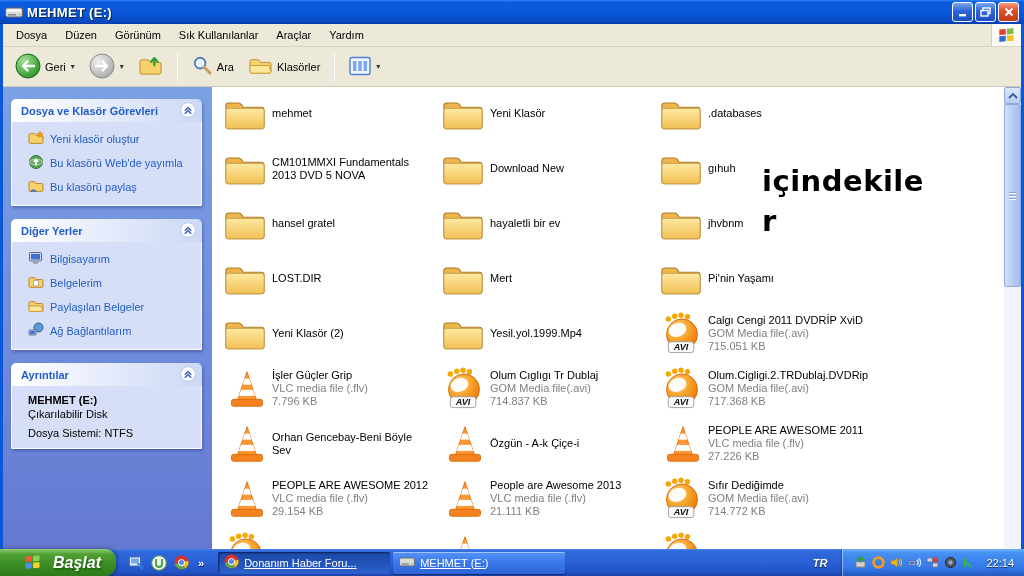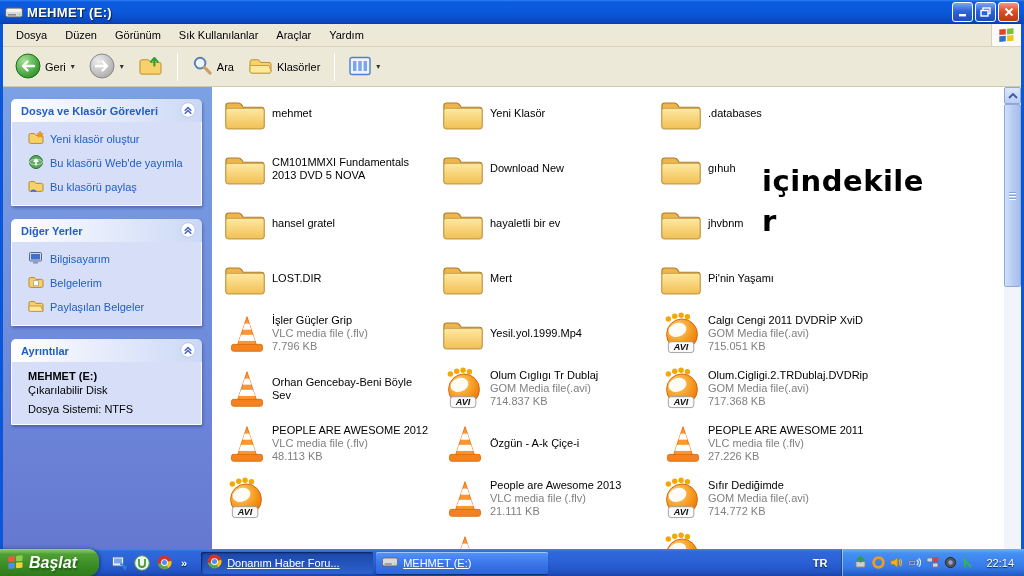--- a/index.html
+++ b/index.html
@@ -78,36 +78,36 @@
   .sthumb { position:absolute; left:0; top:17px; width:17px; height:183px;
     background:linear-gradient(90deg,#cfe0fb,#b4c9f1 60%,#a8bfec); border:1px solid #90a8da; border-radius:2px; }
   .sthumb::after { content:""; position:absolute; left:4px; right:4px; top:50%; height:8px; transform:translateY(-50%);
     background:repeating-linear-gradient(180deg,#89a4d8 0 1px,#fff 1px 2px,transparent 2px 3px); }
   .sbtn.down { position:absolute; bottom:0; left:0; width:17px; }
 
   
   .taskbar { position:absolute; left:0; top:549px; width:1024px; height:27px;
     background:linear-gradient(180deg,#4584e9 0%,#3069dc 9%,#2a60d6 50%,#2152c4 85%,#1a43a6 100%);
     display:flex; align-items:center; }
-  .startbtn { height:27px; width:99px; display:flex; align-items:center; gap:5px; padding-left:7px;
+  .startbtn { height:27px; width:116px; display:flex; align-items:center; gap:12px; padding-left:24px;
     background:linear-gradient(180deg,#8ed072 0%,#4f9f34 20%,#3d8f25 55%,#2f7a1b 100%);
     border-radius:0 11px 11px 0; box-shadow:1px 0 4px rgba(0,0,0,.4); }
   .startbtn .stext { color:#fff; font-weight:bold; font-style:italic; font-size:16px;
     text-shadow:1px 2px 2px #1f5a13; padding-right:10px; }
   .qlaunch { display:flex; align-items:center; gap:7px; padding:0 8px 0 12px; }
   .qlaunch .chev { color:#fff; font-size:11px; font-weight:bold; margin-left:2px; text-shadow:0 1px 1px #123; }
   .taskbtns { display:flex; gap:3px; margin-left:6px; }
   .taskbtn { width:172px; height:22px; border-radius:2px; display:flex; align-items:center; gap:5px;
     padding:0 6px; color:#fff; background:linear-gradient(180deg,#5594f8 0%,#3a78ea 50%,#2e64d8 100%);
     box-shadow:inset 0 1px 0 rgba(255,255,255,.45), 0 1px 1px rgba(0,0,30,.4); }
   .taskbtn.active { background:linear-gradient(180deg,#1c48a6 0%,#2456bd 60%,#2e63cf 100%);
     box-shadow:inset 1px 1px 2px rgba(0,0,40,.6); }
   .taskbtn .tlabel { white-space:nowrap; overflow:hidden;text-decoration:underline; }
   .tray { margin-left:auto; height:27px; display:flex; align-items:center; }
-  .lang { color:#fff; font-weight:bold; padding:0 14px; text-shadow:0 1px 1px #123; }
+  .lang { color:#fff; font-weight:bold; padding:0 14px; text-shadow:0 1px 1px #123;font-style:italic; }
   .traypanel { height:27px; display:flex; align-items:center; gap:5px; padding:0 10px 0 12px;
     background:linear-gradient(180deg,#71b1f9 0%,#4590f2 15%,#3579e9 70%,#2258be 100%);
     border-left:1px solid rgba(10,30,90,.55); box-shadow:inset 1px 0 0 rgba(255,255,255,.45); }
   .clock { color:#fff; margin-left:6px; text-shadow:0 1px 1px #123; }
   .trayicon { display:flex; }
 </style>
 </head>
 <body>
 
 <div class="screen">
@@ -283,20 +283,28 @@
                   </svg></span>
                 <span>Belgelerim</span>
               </div>
               <div class="p-item">
                 <span><svg viewBox="0 0 16 16" width="16" height="16">
                     <path d="M1 5 Q1 3.6 2.4 3.6 L6 3.6 Q6.9 3.6 7.4 4.5 L7.9 5.4 H13.6 Q15 5.4 15 6.8 V12 Q15 13.4 13.6 13.4 H2.4 Q1 13.4 1 12 Z" fill="#f7d26b" stroke="#b98a2f"></path>
                     <path d="M1 8 L13 8 L15 13.4 H2.4 Q1 13.4 1 12 Z" fill="#fde99c" stroke="#c79a3c"></path>
                   </svg></span>
                 <span>Paylaşılan Belgeler</span>
               </div>
+              <div class="p-item">
+                <span><svg viewBox="0 0 16 16" width="16" height="16">
+                    <circle cx="10.5" cy="5.5" r="4.5" fill="#5a9ad8" stroke="#2f5e8e"></circle>
+                    <rect x="1" y="8" width="7" height="5" rx="0.8" fill="#cdd6e8" stroke="#5a6a8a"></rect>
+                    <rect x="2.2" y="9" width="4.6" height="3" fill="#3f6fd0"></rect>
+                  </svg></span>
+                <span>Ağ Bağlantılarım</span>
+              </div>
             </div>
         </div>
         <div class="panel">
           <div class="panel-head">
             <span>Ayrıntılar</span>
             <span class="chev"><svg viewBox="0 0 16 16" width="16" height="16">
                   <circle cx="8" cy="8" r="7.3" fill="#fff" stroke="#b6c6ee"></circle>
                   <path d="M4.7 8.7 L8 5.6 L11.3 8.7 M4.7 11.7 L8 8.6 L11.3 11.7" stroke="#4b68c8" fill="none" stroke-width="1.5"></path>
                 </svg></span>
           </div>
@@ -365,20 +373,35 @@
                     </linearGradient>
                   </defs>
                   <path d="M2 11 Q2 8 5 8 L15 8 Q17 8 18.5 10 L20 12.5 H39 Q42 12.5 42 15.5 V32 Q42 35 39 35 H5 Q2 35 2 32 Z" fill="#edb54c" stroke="#ad7d28" stroke-width="1.2"></path>
                   <path d="M2 16 Q2 13.6 4.5 13.6 H39.5 Q42 13.6 42 16 V32 Q42 35 39 35 H5 Q2 35 2 32 Z" fill="url(#fg)" stroke="#caa04a"></path>
                 </svg>
               </span>
               <span class="tile-text"><span class="tile-name">LOST.DIR</span></span>
             </div>
             <div class="tile">
               <span class="tile-icon">
+                <svg viewBox="0 0 44 38" width="42" height="37">
+                  <defs>
+                    <linearGradient id="fg" x1="0" y1="0" x2="0" y2="1">
+                      <stop offset="0" stop-color="#fee9a2"></stop>
+                      <stop offset="1" stop-color="#f2c055"></stop>
+                    </linearGradient>
+                  </defs>
+                  <path d="M2 11 Q2 8 5 8 L15 8 Q17 8 18.5 10 L20 12.5 H39 Q42 12.5 42 15.5 V32 Q42 35 39 35 H5 Q2 35 2 32 Z" fill="#edb54c" stroke="#ad7d28" stroke-width="1.2"></path>
+                  <path d="M2 16 Q2 13.6 4.5 13.6 H39.5 Q42 13.6 42 16 V32 Q42 35 39 35 H5 Q2 35 2 32 Z" fill="url(#fg)" stroke="#caa04a"></path>
+                </svg>
+              </span>
+              <span class="tile-text"><span class="tile-name">Yeni Klasör (2)</span></span>
+            </div>
+            <div class="tile">
+              <span class="tile-icon">
                 <svg viewBox="0 0 44 44" width="38" height="40">
                   <defs>
                     <clipPath id="cp">
                       <polygon points="22,2 33,35 11,35"></polygon>
                     </clipPath>
                   </defs>
                   <polygon points="22,2 33,35 11,35" fill="#ff9636" stroke="#e46b00"></polygon>
                   <g clip-path="url(#cp)">
                     <rect x="6" y="10" width="32" height="7" fill="#fff"></rect>
                     <rect x="6" y="23" width="32" height="7" fill="#fff"></rect>
@@ -415,21 +438,21 @@
                     </clipPath>
                   </defs>
                   <polygon points="22,2 33,35 11,35" fill="#ff9636" stroke="#e46b00"></polygon>
                   <g clip-path="url(#cp)">
                     <rect x="6" y="10" width="32" height="7" fill="#fff"></rect>
                     <rect x="6" y="23" width="32" height="7" fill="#fff"></rect>
                   </g>
                   <rect x="4" y="34" width="36" height="8" rx="2.5" fill="#f58220" stroke="#d96c00"></rect>
                 </svg>
               </span>
-              <span class="tile-text"><span class="tile-name">PEOPLE ARE AWESOME 2012</span><span class="tile-sub">VLC media file (.flv)</span><span class="tile-sub">48.113 KB</span></span>
+              <span class="tile-text"><span class="tile-name">PEOPLE ARE AWESOME 2012</span><span class="tile-sub">VLC media file (.flv)</span><span class="tile-sub">29.154 KB</span></span>
             </div>
             <div class="tile">
               <span class="tile-icon">
                 <svg viewBox="0 0 44 46" width="40" height="43">
                   <circle cx="7" cy="7" r="3" fill="#f7a800"></circle>
                   <circle cx="14" cy="4" r="3" fill="#f7a800"></circle>
                   <circle cx="21" cy="3" r="3" fill="#f7a800"></circle>
                   <circle cx="28" cy="4.5" r="3" fill="#f7a800"></circle>
                   <defs>
                     <radialGradient id="gb" cx="0.35" cy="0.3" r="0.95">

